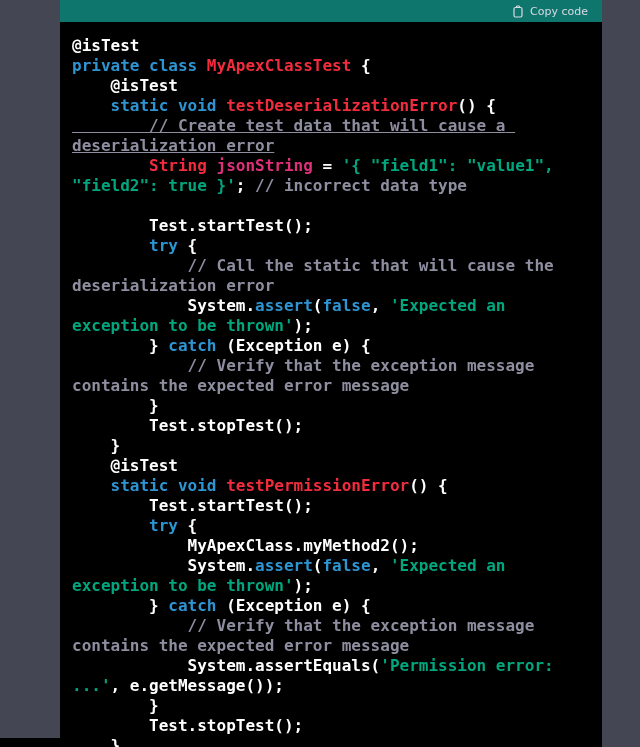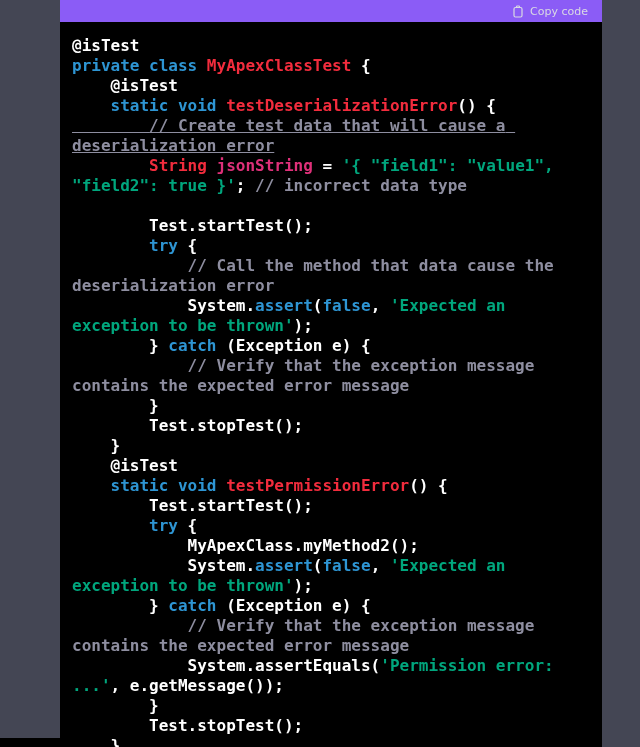--- a/index.html
+++ b/index.html
@@ -26,21 +26,21 @@
     left: 60px; top: 0;
     width: 542px; height: 747px;
     display: flex;
     flex-direction: column;
     background: #000000;
   }
 
   .codeblock-header {
     height: 22px;
     flex: 0 0 22px;
-    background: #8b5cf6;
+    background: #0f766e;
     display: flex;
     align-items: center;
     justify-content: flex-end;
     padding-right: 14px;
   }
 
   .copy-btn {
     display: flex;
     align-items: center;
     gap: 6px;
@@ -97,21 +97,21 @@
     <div class="code-area">
         <div class="code-line"><span style="color: rgb(255, 255, 255);">@isTest</span></div>
         <div class="code-line"><span style="color: rgb(46, 149, 211);">private class </span><span style="color: rgb(242, 44, 61);">MyApexClassTest</span><span style="color: rgb(255, 255, 255);"> {</span></div>
         <div class="code-line"><span style="color: rgb(255, 255, 255);">    @isTest</span></div>
         <div class="code-line"><span style="color: rgb(255, 255, 255);">    </span><span style="color: rgb(46, 149, 211);">static void </span><span style="color: rgb(242, 44, 61);">testDeserializationError</span><span style="color: rgb(255, 255, 255);">() {</span></div>
         <div class="code-line"><span style="color: rgb(142, 142, 160); text-decoration: underline;">        // Create test data that will cause a deserialization error</span></div>
         <div class="code-line"><span style="color: rgb(255, 255, 255);">        </span><span style="color: rgb(242, 44, 61);">String</span><span style="color: rgb(255, 255, 255);"> </span><span style="color: rgb(223, 48, 121);">jsonString</span><span style="color: rgb(255, 255, 255);"> = </span><span style="color: rgb(0, 166, 125);">'{ "field1": "value1", "field2": true }'</span><span style="color: rgb(255, 255, 255);">; </span><span style="color: rgb(142, 142, 160);">// incorrect data type</span></div>
         <div class="code-line"></div>
         <div class="code-line"><span style="color: rgb(255, 255, 255);">        Test.startTest();</span></div>
         <div class="code-line"><span style="color: rgb(255, 255, 255);">        </span><span style="color: rgb(46, 149, 211);">try</span><span style="color: rgb(255, 255, 255);"> {</span></div>
-        <div class="code-line"><span style="color: rgb(142, 142, 160);">            // Call the method that data cause the deserialization error</span></div>
+        <div class="code-line"><span style="color: rgb(142, 142, 160);">            // Call the static that will cause the deserialization error</span></div>
         <div class="code-line"><span style="color: rgb(255, 255, 255);">            System.</span><span style="color: rgb(46, 149, 211);">assert</span><span style="color: rgb(255, 255, 255);">(</span><span style="color: rgb(46, 149, 211);">false</span><span style="color: rgb(255, 255, 255);">, </span><span style="color: rgb(0, 166, 125);">'Expected an exception to be thrown'</span><span style="color: rgb(255, 255, 255);">);</span></div>
         <div class="code-line"><span style="color: rgb(255, 255, 255);">        } </span><span style="color: rgb(46, 149, 211);">catch</span><span style="color: rgb(255, 255, 255);"> (Exception e) {</span></div>
         <div class="code-line"><span style="color: rgb(142, 142, 160);">            // Verify that the exception message contains the expected error message</span></div>
         <div class="code-line"><span style="color: rgb(255, 255, 255);">        }</span></div>
         <div class="code-line"><span style="color: rgb(255, 255, 255);">        Test.stopTest();</span></div>
         <div class="code-line"><span style="color: rgb(255, 255, 255);">    }</span></div>
         <div class="code-line"><span style="color: rgb(255, 255, 255);">    @isTest</span></div>
         <div class="code-line"><span style="color: rgb(255, 255, 255);">    </span><span style="color: rgb(46, 149, 211);">static void </span><span style="color: rgb(242, 44, 61);">testPermissionError</span><span style="color: rgb(255, 255, 255);">() {</span></div>
         <div class="code-line"><span style="color: rgb(255, 255, 255);">        Test.startTest();</span></div>
         <div class="code-line"><span style="color: rgb(255, 255, 255);">        </span><span style="color: rgb(46, 149, 211);">try</span><span style="color: rgb(255, 255, 255);"> {</span></div>

